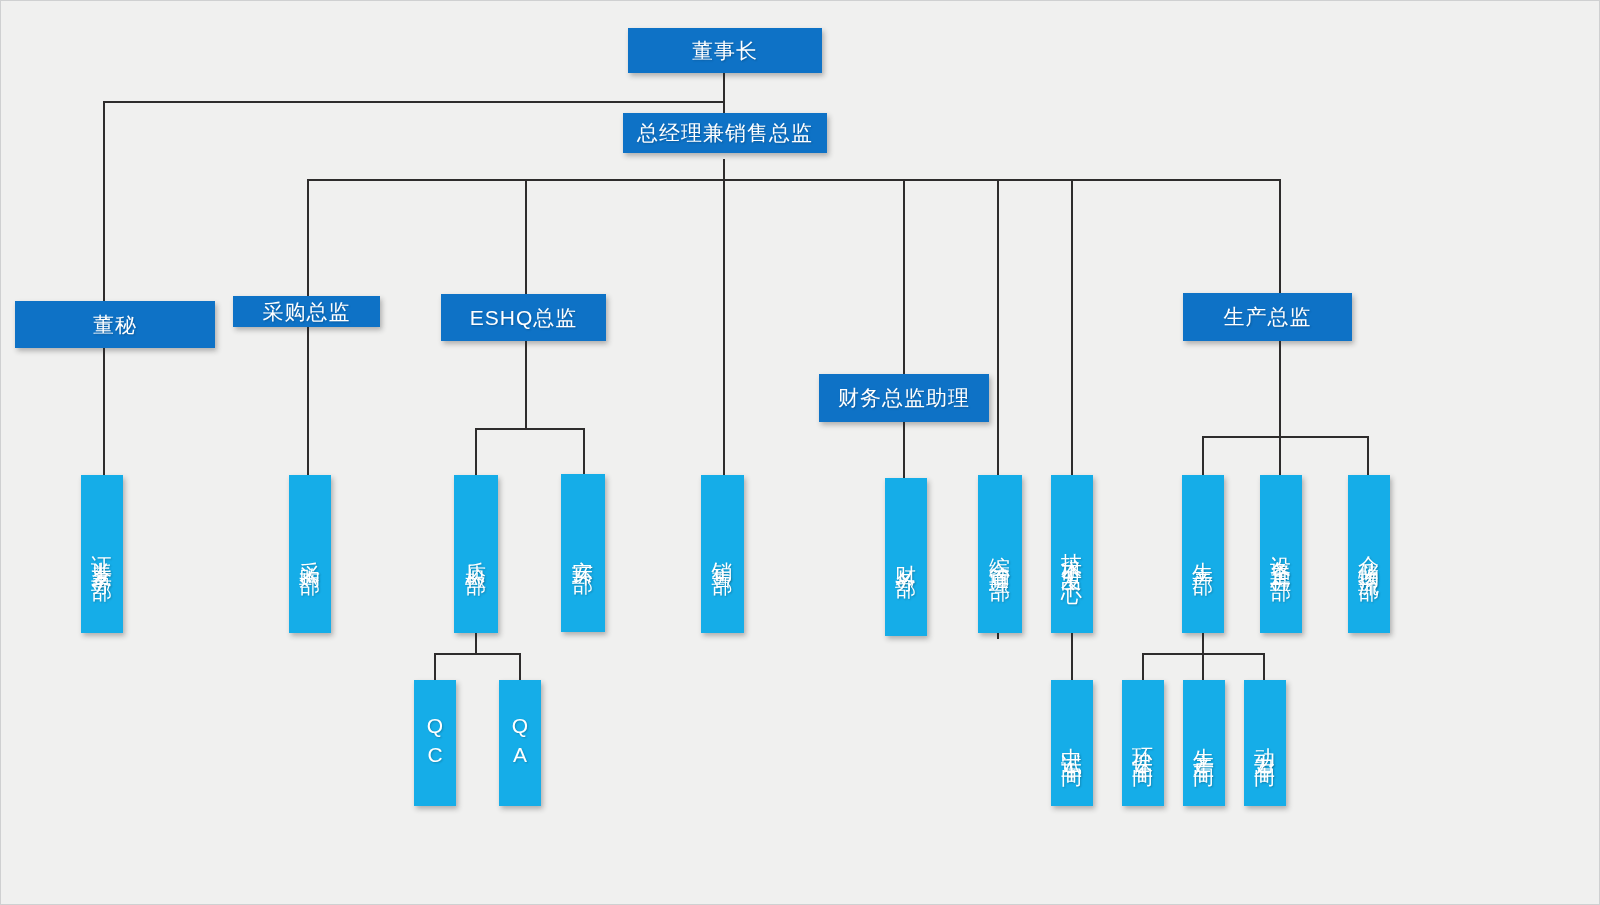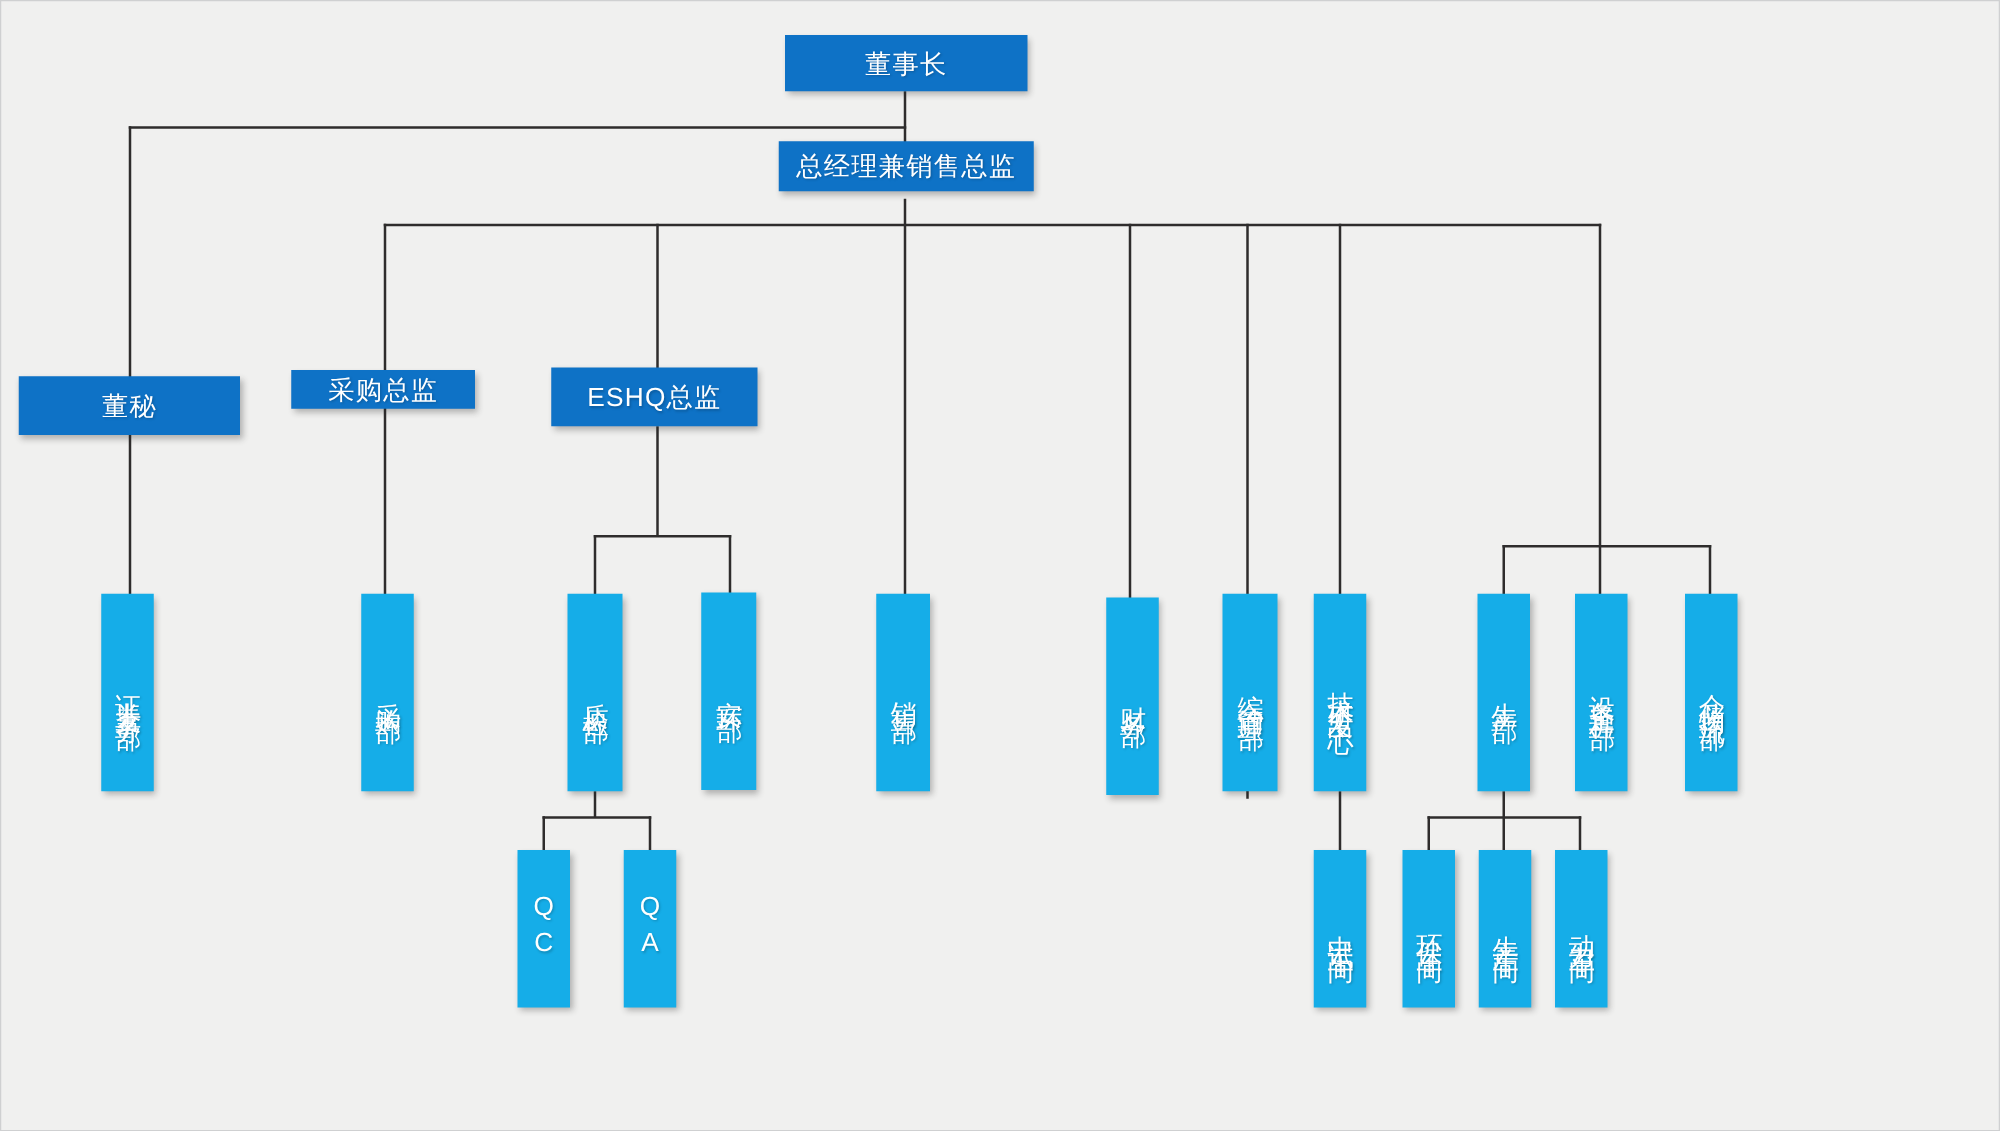--- a/index.html
+++ b/index.html
@@ -79,28 +79,34 @@
     <div class="line v" style="left: 1201px; top: 632px; height: 48px;"></div>
     <div class="line h" style="left: 1141px; top: 652px; width: 123px;"></div>
     <div class="line v" style="left: 1141px; top: 652px; height: 28px;"></div>
     <div class="line v" style="left: 1262px; top: 652px; height: 28px;"></div>
     <div class="node dark" style="left: 627px; top: 27px; width: 194px; height: 45px;">
       <span>董事长</span>
     </div>
     <div class="node dark" style="left: 622px; top: 112px; width: 204px; height: 40px;">
       <span>总经理兼销售总监</span>
     </div>
-    <div class="node dark" style="left: 14px; top: 300px; width: 177px; height: 47px; text-align: center;">
+    <div class="node dark" style="left: 14px; top: 300px; width: 200px; height: 47px; text-align: center;">
       <span>董秘</span>
     </div>
     <div class="node dark" style="left: 232px; top: 295px; width: 147px; height: 31px;">
       <span>采购总监</span>
     </div>
     <div class="node dark" style="left: 440px; top: 293px; width: 165px; height: 47px; text-align: center;">
       <span>ESHQ总监</span>
+    </div>
+    <div class="node dark" style="left: 818px; top: 373px; width: 170px; height: 48px;">
+      <span>财务总监助理</span>
+    </div>
+    <div class="node dark" style="left: 1182px; top: 292px; width: 169px; height: 48px;">
+      <span>生产总监</span>
     </div>
     <div class="node light" style="left: 80px; top: 474px; width: 42px; height: 158px;">
       <span>证券事务部</span>
     </div>
     <div class="node light" style="left: 288px; top: 474px; width: 42px; height: 158px;">
       <span>采购部</span>
     </div>
     <div class="node light" style="left: 453px; top: 474px; width: 44px; height: 158px;">
       <span>质检部</span>
     </div>

